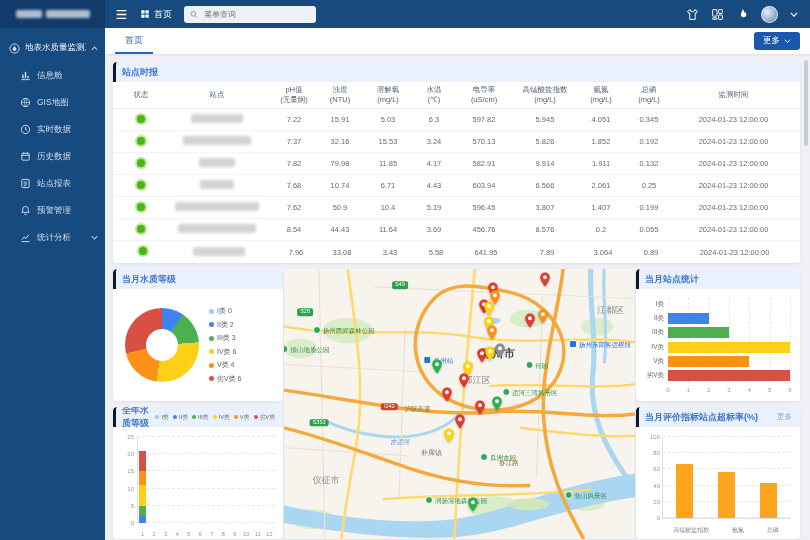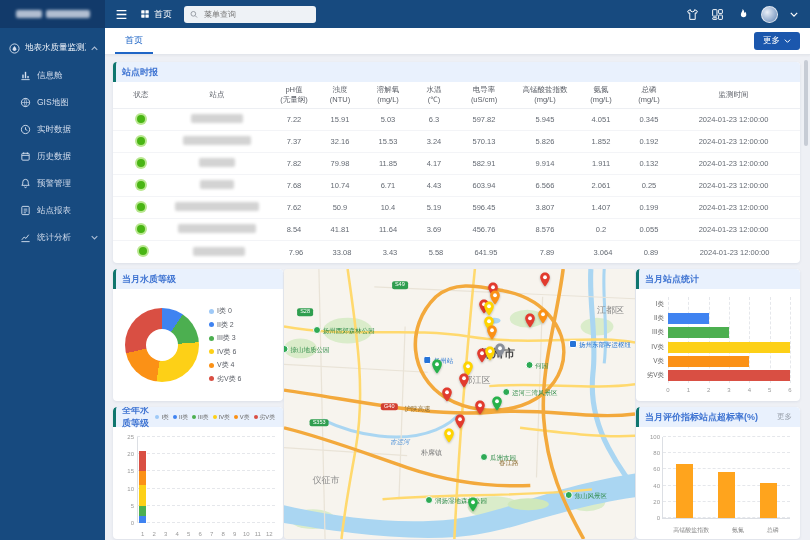--- a/index.html
+++ b/index.html
@@ -27,21 +27,21 @@
   .tico{display:flex;cursor:pointer;}
   .avatar{width:17px;height:17px;border-radius:50%;background:radial-gradient(circle at 35% 35%,#e9eff8,#8fa9cc 65%,#5d7ea8);border:1px solid rgba(255,255,255,.65);cursor:pointer;}
   
   .tabbar{height:27px;background:#fff;border-bottom:1px solid #e3e6ec;display:flex;align-items:center;padding:0 10px;flex-shrink:0;box-shadow:0 1px 2px rgba(0,0,0,.04);}
   .tab{font-size:9px;color:#2066c6;height:100%;display:flex;align-items:center;padding:0 10px;border-bottom:2px solid #2066c6;cursor:pointer;}
   .more-btn{margin-left:auto;background:#1b57ad;color:#fff;font-size:8.5px;padding:3px 9px;border-radius:3px;display:flex;align-items:center;gap:4px;cursor:pointer;}
   
   .content{flex:1;padding:7px 10px 0 8px;overflow:hidden;position:relative;}
   .vscroll{position:absolute;right:2px;top:5px;width:4px;height:86px;background:#c7ccd5;border-radius:2px;cursor:pointer;}
   .card{background:#fff;border-radius:4px;box-shadow:0 1px 3px rgba(15,35,72,.08);}
-  .chead{height:20px;display:flex;align-items:center;gap:4px;padding:0 8px 0 6px;background:#e9f1fd;border-left:3px solid #0f766e;border-radius:4px 4px 0 0;color:#3f74d2;font-size:9px;font-weight:bold;}
+  .chead{height:20px;display:flex;align-items:center;gap:4px;padding:0 8px 0 6px;background:#e9f1fd;border-left:3px solid #0f172a;border-radius:4px 4px 0 0;color:#3f74d2;font-size:9px;font-weight:bold;}
   .chead .hlink{margin-left:auto;color:#9aa2ad;font-weight:normal;font-size:7.5px;cursor:pointer;}
   
   .tgrid{display:grid;grid-template-columns:44px 108px 46px 46px 50px 42px 58px 64px 48px 48px 1fr;align-items:center;padding:0 6px;}
   .thead{height:27px;border-bottom:1px solid #edeff3;}
   .th{font-size:7.5px;color:#5a5e66;text-align:center;line-height:1.3;}
   .trow{height:22px;border-bottom:1px solid #f3f4f7;}
   .trow:last-child{border-bottom:0;padding-left:8px;}
   .tcell{font-size:7.5px;color:#646a73;text-align:center;}
   .dot-ok{width:8px;height:8px;border-radius:50%;background:#49b514;box-shadow:0 0 0 2px #b9e790;display:inline-block;}
   .blur{display:inline-block;height:9px;background:#d3d3d3;border-radius:2px;filter:blur(1.5px);}
@@ -162,34 +162,34 @@
             <svg viewBox="0 0 24 24">
               <rect x="4" y="5" width="16" height="15" rx="2" fill="none" stroke="currentColor" stroke-width="2"></rect>
               <path d="M4 9.5h16M8 3v4M16 3v4" stroke="currentColor" stroke-width="2"></path>
             </svg>
           </span>
           <span class="nav-lab">历史数据</span>
         </div>
         <div class="nav-item">
           <span class="nav-ic">
             <svg viewBox="0 0 24 24">
-              <path d="M12 3a6 6 0 0 1 6 6v4l2 3H4l2-3V9a6 6 0 0 1 6-6z" fill="none" stroke="currentColor" stroke-width="2"></path>
-              <path d="M10 19a2 2 0 0 0 4 0" fill="none" stroke="currentColor" stroke-width="2"></path>
-            </svg>
-          </span>
-          <span class="nav-lab">预警管理</span>
+              <rect x="4" y="3" width="16" height="18" rx="2" fill="none" stroke="currentColor" stroke-width="2"></rect>
+              <path d="M8 9h8M8 13h8M8 17h5" stroke="currentColor" stroke-width="1.8"></path>
+            </svg>
+          </span>
+          <span class="nav-lab">站点报表</span>
         </div>
         <div class="nav-item">
           <span class="nav-ic">
             <svg viewBox="0 0 24 24">
-              <rect x="4" y="3" width="16" height="18" rx="2" fill="none" stroke="currentColor" stroke-width="2"></rect>
-              <path d="M8 9h8M8 13h8M8 17h5" stroke="currentColor" stroke-width="1.8"></path>
-            </svg>
-          </span>
-          <span class="nav-lab">站点报表</span>
+              <path d="M12 3a6 6 0 0 1 6 6v4l2 3H4l2-3V9a6 6 0 0 1 6-6z" fill="none" stroke="currentColor" stroke-width="2"></path>
+              <path d="M10 19a2 2 0 0 0 4 0" fill="none" stroke="currentColor" stroke-width="2"></path>
+            </svg>
+          </span>
+          <span class="nav-lab">预警管理</span>
         </div>
         <div class="nav-item">
           <span class="nav-ic">
             <svg viewBox="0 0 24 24">
               <path d="M3 21h18M4 17l5-6 4 3 6-8" fill="none" stroke="currentColor" stroke-width="2"></path>
             </svg>
           </span>
           <span class="nav-lab">统计分析</span>
           <span class="nav-chev">
             <svg viewBox="0 0 10 6" width="7" height="5" style="transform:rotate(0deg)">
@@ -378,21 +378,21 @@
               <div class="tcell">596.45</div>
               <div class="tcell">3.807</div>
               <div class="tcell">1.407</div>
               <div class="tcell">0.199</div>
               <div class="tcell">2024-01-23 12:00:00</div>
             </div>
             <div class="tgrid trow">
               <div class="tcell"><span class="dot-ok"></span></div>
               <div class="tcell"><span class="blur" style="width: 78px;"></span></div>
               <div class="tcell">8.54</div>
-              <div class="tcell">41.81</div>
+              <div class="tcell">44.43</div>
               <div class="tcell">11.64</div>
               <div class="tcell">3.69</div>
               <div class="tcell">456.76</div>
               <div class="tcell">8.576</div>
               <div class="tcell">0.2</div>
               <div class="tcell">0.055</div>
               <div class="tcell">2024-01-23 12:00:00</div>
             </div>
             <div class="tgrid trow">
               <div class="tcell"><span class="dot-ok"></span></div>

